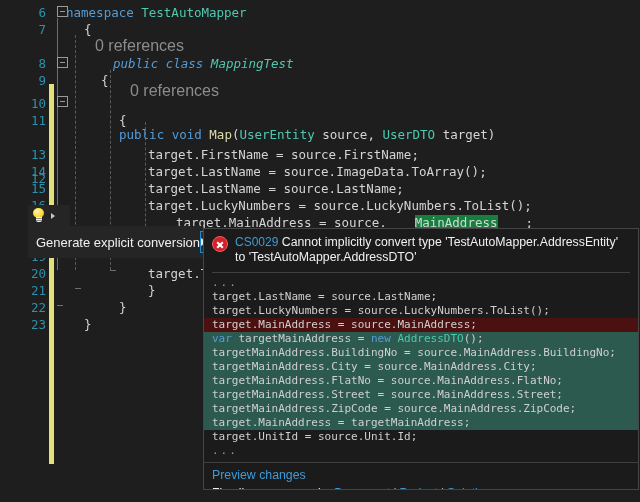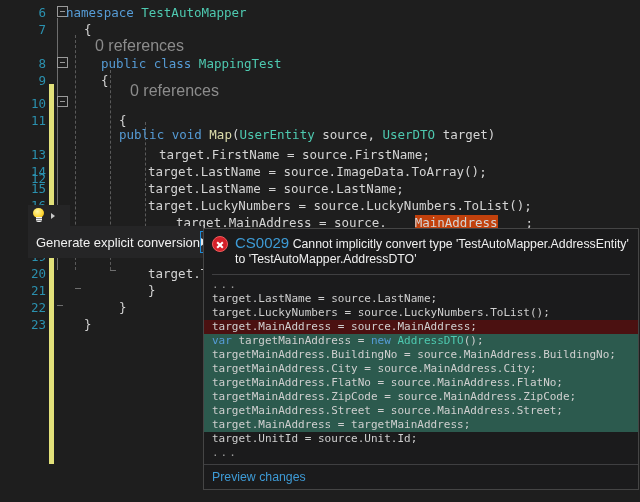--- a/index.html
+++ b/index.html
@@ -72,21 +72,21 @@
   .vline.dashed { border-left: 1px dashed #5A5A5A; }
 
   
   .brk-bottom {
     position: absolute; height: 0;
     border-top: 1px solid #6E6E6E;
   }
 
   
   .sel-token {
-    background: #c2410c;
+    background: #15803d;
     position: relative;
   }
   .squiggle {
     border-bottom: 2px dotted #E04C4C;
     margin-left: 28px;
   }
 
   
   #lightbulb-widget {
     position: absolute; left: 28px; top: 205px;
@@ -185,21 +185,21 @@
   #err-text {
     margin-left: 7px;
     font-family: "Liberation Sans", sans-serif;
     font-size: 12.3px;
     line-height: 15px;
     color: #F0F0F0;
   }
   #err-code {
     color: #3E9BD6;
     font-family: "Liberation Sans", sans-serif;
-    font-size: 15px;
+    font-size: 12px;
   }
   .pop-divider {
     height: 1px; background: #3F3F41;
     margin: 3px 8px 0 8px;
   }
   #diff-area {
     padding: 3px 0 2px 0;
   }
   .diff-line {
     height: 14px;
@@ -270,28 +270,28 @@
   <div class="gutter-num" style="top:249px;">19</div>
   <div class="gutter-num" style="top:266px;">20</div>
   <div class="gutter-num" style="top:283px;">21</div>
   <div class="gutter-num" style="top:300px;">22</div>
   <div class="gutter-num" style="top:317px;">23</div>
 
   <div class="code-text" style="top:5px; left:66px;"><span class="kw">namespace</span> <span class="type">TestAutoMapper</span></div>
   <div class="code-text" style="top:22px; left:84px;"><span class="punc">{</span></div>
 
   <div class="codelens" style="top:37px; left:95px;">0 references</div>
-  <div class="code-text" style="top:56px; left:101px;"><span class="kw">public</span> <span class="kw">class</span> <span class="type">MappingTest</span></div>
+  <div class="code-text" style="top:56px; left:113px;font-style:italic;"><span class="kw">public</span> <span class="kw">class</span> <span class="type">MappingTest</span></div>
   <div class="code-text" style="top:73px; left:101px;"><span class="punc">{</span></div>
 
   <div class="codelens" style="top:82px; left:130px;">0 references</div>
   <div class="code-text" style="top:96px; left:119px;margin-top:31px;"><span class="kw">public</span> <span class="kw">void</span> <span class="mth">Map</span><span class="punc">(</span><span class="type">UserEntity</span> <span class="plain">source</span><span class="punc">,</span> <span class="type">UserDTO</span> <span class="plain">target</span><span class="punc">)</span></div>
   <div class="code-text" style="top:113px; left:119px;"><span class="punc">{</span></div>
 
-  <div class="code-text" style="top:147px; left:148px;margin-left:11px;"><span class="plain">target.FirstName = source.FirstName;</span></div>
+  <div class="code-text" style="top:147px; left:148px;"><span class="plain">target.FirstName = source.FirstName;</span></div>
   <div class="code-text" style="top:164px; left:148px;"><span class="plain">target.LastName = source.ImageData.ToArray();</span></div>
   <div class="code-text" style="top:181px; left:148px;"><span class="plain">target.LastName = source.LastName;</span></div>
   <div class="code-text" style="top:198px; left:148px;"><span class="plain">target.LuckyNumbers = source.LuckyNumbers.ToList();</span></div>
   <div class="code-text" style="top:215px; left:148px;"><span class="plain squiggle">target.MainAddress = source.</span><span class="sel-token squiggle">MainAddress</span><span class="plain squiggle">;</span></div>
 
   <div class="code-text" style="top:266px; left:148px;"><span class="plain">target.T</span></div>
   <div class="code-text" style="top:283px; left:148px;"><span class="punc">}</span></div>
   <div class="code-text" style="top:300px; left:119px;"><span class="punc">}</span></div>
   <div class="code-text" style="top:317px; left:84px;"><span class="punc">}</span></div>
 </div>
@@ -325,22 +325,22 @@
 
   <div id="diff-area">
     <div class="diff-line ellipsis">...</div>
     <div class="diff-line">target.LastName = source.LastName;</div>
     <div class="diff-line">target.LuckyNumbers = source.LuckyNumbers.ToList();</div>
     <div class="diff-line removed">target.MainAddress = source.MainAddress;</div>
     <div class="diff-line added"><span class="dk">var</span> targetMainAddress = <span class="dk">new</span> <span class="dt">AddressDTO</span>();</div>
     <div class="diff-line added">targetMainAddress.BuildingNo = source.MainAddress.BuildingNo;</div>
     <div class="diff-line added">targetMainAddress.City = source.MainAddress.City;</div>
     <div class="diff-line added">targetMainAddress.FlatNo = source.MainAddress.FlatNo;</div>
+    <div class="diff-line added">targetMainAddress.Street = source.MainAddress.Street;</div>
     <div class="diff-line added">targetMainAddress.ZipCode = source.MainAddress.ZipCode;</div>
-    <div class="diff-line added">targetMainAddress.Street = source.MainAddress.Street;</div>
     <div class="diff-line added">target.MainAddress = targetMainAddress;</div>
     <div class="diff-line">target.UnitId = source.Unit.Id;</div>
     <div class="diff-line ellipsis">...</div>
   </div>
 
   <div id="links-sep"></div>
 
   <div id="links-area">
     <div id="preview-changes-row">
       <a class="link">Preview changes</a>

